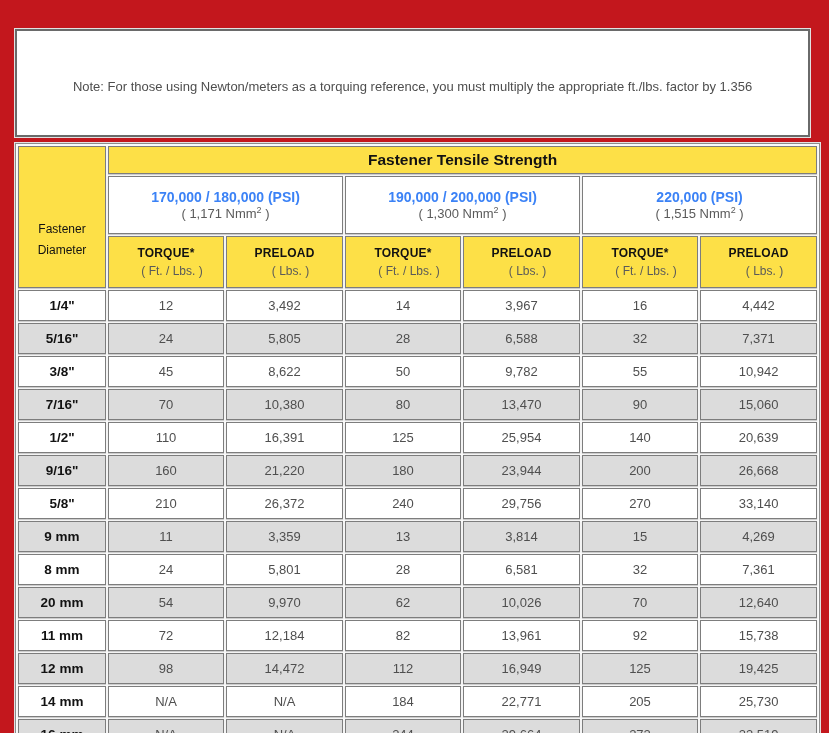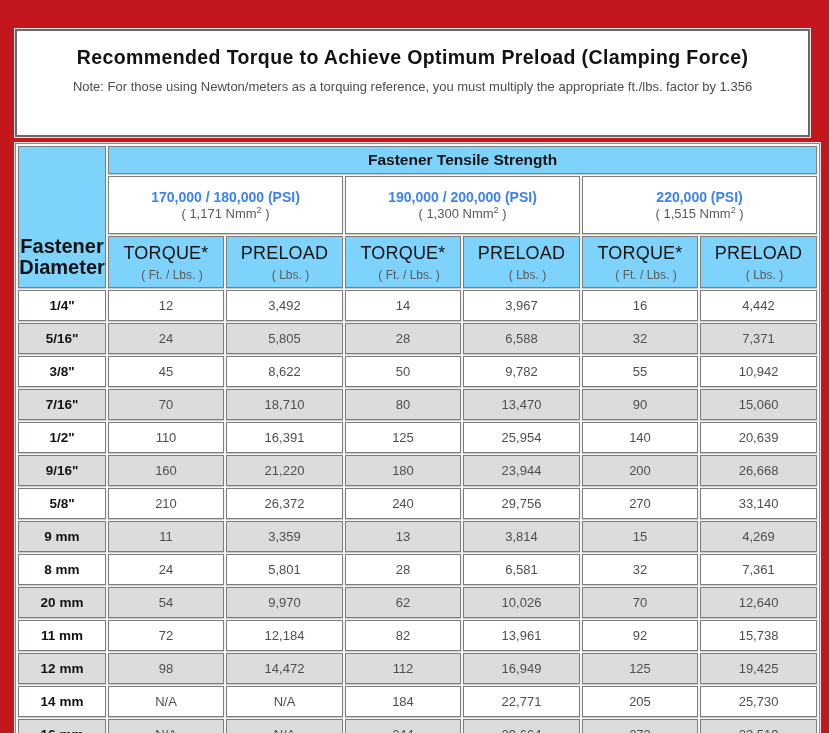--- a/index.html
+++ b/index.html
@@ -46,52 +46,52 @@
     box-shadow: 0 0 0 1px #e2e2e2;
   }
   td {
     border: 1px solid #7d7d7d;
     box-shadow: 0 1px 1px rgba(0,0,0,0.18);
     text-align: center;
     vertical-align: middle;
     padding: 0;
     overflow: hidden;
   }
-  .hdr-gray { background: #7dd3fc; }
+  .hdr-gray { background: #fde047; }
   td.corner {
     vertical-align: bottom;
-    padding-bottom: 9px;
-    font-weight: bold;
-    font-size: 20px;
+    padding-bottom: 26px;
+    font-weight: normal;
+    font-size: 12px;
     color: #121212;
     line-height: 21px;
   }
   td.tensile {
     height: 26px;
     font-weight: bold;
     font-size: 15.5px;
     color: #121212;
   }
   td.psi-cell { background: #ffffff; height: 56px; }
   .psi-main { font-weight: bold; font-size: 14px; color: #3b82f6; }
   .psi-sub  { font-size: 13px; color: #5a5a5a; margin-top: 0; }
   .psi-sub sup { font-size: 9px; }
   td.colhead { height: 50px; }
-  .ch-l1 { font-weight: normal; font-size: 18px; color: #121212; letter-spacing: 0.2px; }
+  .ch-l1 { font-weight: bold; font-size: 12px; color: #121212; letter-spacing: 0.2px; }
   .ch-l2 { font-size: 12px; color: #5a5a5a; margin-top: 4px; padding-left: 12px; }
   tbody td { height: 29px; font-size: 13px; color: #4f4f4f; background: #ffffff; }
   tbody td.diam { font-weight: bold; font-size: 13.5px; color: #121212; }
   tbody tr.alt td { background: #dcdcdc; }
 </style>
 </head>
 <body>
 
 <div class="title-panel">
   <div class="page-title">
-    <span>Recommended Torque to Achieve Optimum Preload (Clamping Force)</span><br>
+    <br>
   </div>
   <p class="note">Note: For those using Newton/meters as a torquing reference, you must multiply the appropriate ft./lbs. factor by 1.356</p>
 </div>
 
 <table class="torque">
   <colgroup>
     <col style="width:88px">
     <col style="width:116px">
       <col style="width:117px">
     <col style="width:116px">
@@ -172,21 +172,21 @@
         <td>45</td>
         <td>8,622</td>
         <td>50</td>
         <td>9,782</td>
         <td>55</td>
         <td>10,942</td>
       </tr>
       <tr class="alt">
         <td class="diam">7/16"</td>
         <td>70</td>
-        <td>18,710</td>
+        <td>10,380</td>
         <td>80</td>
         <td>13,470</td>
         <td>90</td>
         <td>15,060</td>
       </tr>
       <tr>
         <td class="diam">1/2"</td>
         <td>110</td>
         <td>16,391</td>
         <td>125</td>

